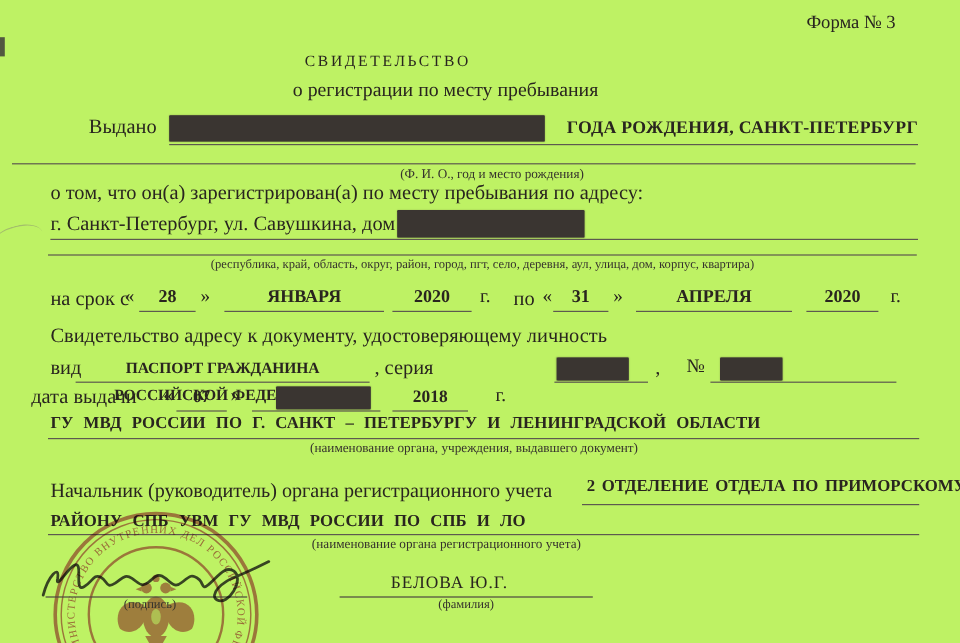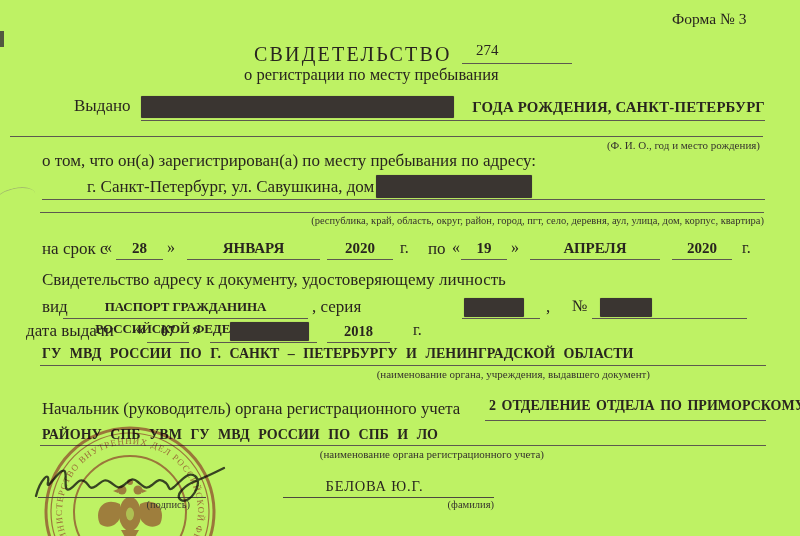--- a/index.html
+++ b/index.html
@@ -1,70 +1,68 @@
 <!DOCTYPE html>
 <html><head>
 <meta charset="utf-8">
 <style>
   html,body{margin:0;padding:0;background:#f7f5f1;}
   .page{position:relative;width:800px;height:536px;overflow:hidden;background:#bef264;
         font-family:"Liberation Serif","DejaVu Serif",serif;color:#29251f;}
   .abs{position:absolute;white-space:nowrap;}
   .t{font-size:17px;}
-  .cap{font-size:10.5px;color:#36332d;text-align:right;white-space:nowrap;}
+  .cap{font-size:10.5px;color:#36332d;text-align:center;white-space:nowrap;}
   .rule{border-top:1.6px solid #5d594f;height:0;}
   .fld{position:absolute;border-bottom:1.7px solid #5d594f;text-align:center;
        font-weight:bold;font-size:15px;height:22px;line-height:22px;}
   .fldflex{position:absolute;border-bottom:1.7px solid #5d594f;display:flex;align-items:center;}
   .bar{background:#3a3531;border-radius:1px;box-shadow:0 0 1px rgba(58,53,49,.5);}
   .boldline{font-weight:bold;font-size:14px;}
   .stamp{position:absolute;left:40px;top:422px;mix-blend-mode:multiply;opacity:.92;filter:blur(.3px);}
   .sig{position:absolute;left:30px;top:458px;mix-blend-mode:multiply;}
 </style>
 </head>
 <body>
 
 <div class="page">
 
   <div class="abs" style="left:0;top:31px;width:4px;height:16px;background:#403d39;opacity:.85;"></div>
   <div class="abs" style="left:-6px;top:188px;width:42px;height:20px;border-radius:50%;
               border-top:1.5px solid rgba(130,125,118,.45);transform:rotate(-14deg);"></div>
 
   <div class="abs" style="left:672px;top:10px;font-size:15.5px;">Форма № 3</div>
-  <div class="abs" style="left:254px;top:43px;font-size:20px;letter-spacing:2.2px;">СВИДЕТЕЛЬСТВО</div>
-  <div class="abs" style="left:462px;top:42px;width:110px;height:22px;border-bottom:1.5px solid #5d594f;
-              font-size:15px;padding-left:14px;box-sizing:border-box;">274</div>
+  <div class="abs" style="left:254px;top:43px;font-size:13px;letter-spacing:2.2px;">СВИДЕТЕЛЬСТВО</div>
   <div class="abs" style="left:244px;top:65px;font-size:16.5px;">о регистрации по месту пребывания</div>
 
   <div class="abs t" style="left:74px;top:96px;">Выдано</div>
   <div class="fldflex" style="left:141px;top:94px;width:624px;height:26px;border-bottom-width:1.8px;">
     <span class="bar" style="width:317px;height:22px;"></span>
     <span style="font-weight:bold;font-size:14.8px;margin-left:18px;letter-spacing:.2px;white-space:nowrap;">ГОДА РОЖДЕНИЯ, САНКТ-ПЕТЕРБУРГ</span>
   </div>
   <div class="abs rule" style="left:10px;top:136px;width:753px;"></div>
   <div class="abs cap" style="left:60px;top:139px;width:700px;font-size:11px;">(Ф. И. О., год и место рождения)</div>
 
   <div class="abs t" style="left:42px;top:151px;">о том, что он(а) зарегистрирован(а) по месту пребывания по адресу:</div>
   <div class="fldflex" style="left:42px;top:174px;width:723px;height:25px;border-bottom-width:1.8px;">
-    <span class="t" style="white-space:nowrap;margin-left:45px;">г. Санкт-Петербург, ул. Савушкина, дом</span>
+    <span class="t" style="white-space:nowrap;">г. Санкт-Петербург, ул. Савушкина, дом</span>
     <span class="bar" style="width:156px;height:23px;margin-left:2px;"></span>
   </div>
   <div class="abs rule" style="left:40px;top:212px;width:724px;"></div>
   <div class="abs cap" style="left:40px;top:215px;width:724px;">(республика, край, область, округ, район, город, пгт, село, деревня, аул, улица, дом, корпус, квартира)</div>
 
   <div class="abs" style="left:42px;top:239px;font-size:17px;">на срок с</div>
   <div class="abs" style="left:104px;top:239px;font-size:16px;">«</div>
   <div class="fld" style="left:116px;top:237px;width:47px;">28</div>
   <div class="abs" style="left:167px;top:239px;font-size:16px;">»</div>
   <div class="fld" style="left:187px;top:237px;width:133px;">ЯНВАРЯ</div>
   <div class="fld" style="left:327px;top:237px;width:66px;">2020</div>
   <div class="abs" style="left:400px;top:239px;font-size:16px;">г.</div>
   <div class="abs" style="left:428px;top:239px;font-size:17px;">по</div>
   <div class="abs" style="left:452px;top:239px;font-size:16px;">«</div>
-  <div class="fld" style="left:461px;top:237px;width:46px;">19</div>
+  <div class="fld" style="left:461px;top:237px;width:46px;">31</div>
   <div class="abs" style="left:511px;top:239px;font-size:16px;">»</div>
   <div class="fld" style="left:530px;top:237px;width:130px;">АПРЕЛЯ</div>
   <div class="fld" style="left:672px;top:237px;width:60px;">2020</div>
   <div class="abs" style="left:742px;top:239px;font-size:16px;">г.</div>
 
   <div class="abs t" style="left:42px;top:270px;">Свидетельство адресу к документу, удостоверяющему личность</div>
 
   <div class="abs" style="left:42px;top:297px;font-size:17px;">вид</div>
   <div class="fld" style="left:63px;top:296px;width:245px;font-size:13px;letter-spacing:-0.1px;">ПАСПОРТ ГРАЖДАНИНА РОССИЙСКОЙ ФЕДЕРАЦИИ</div>
   <div class="abs" style="left:312px;top:297px;font-size:17px;">, серия</div>

